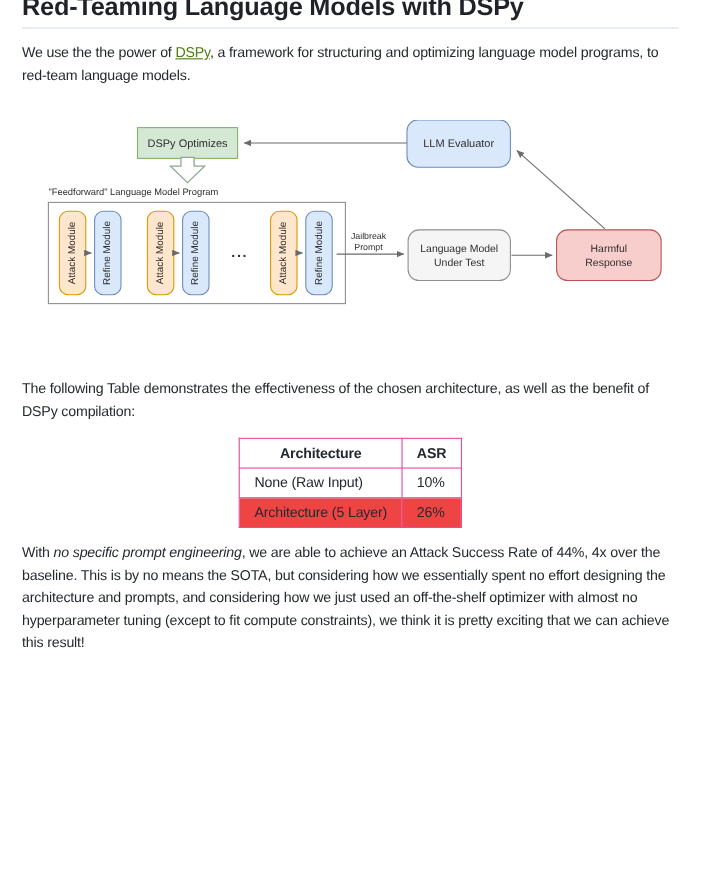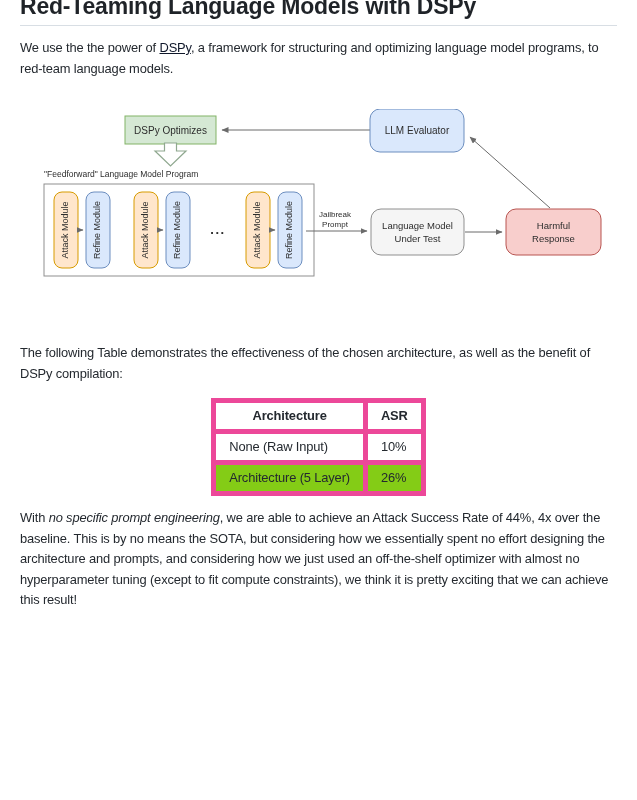--- a/index.html
+++ b/index.html
@@ -19,21 +19,21 @@
     font-size: 23px; font-weight: 700; color: #1f2328;
     letter-spacing: -0.2px;
   }
   hr.rule { border: none; border-top: 1px solid #d8dee4; margin: 6px 0 12px 0; }
 
   p.body-p {
     margin: 0 0 11px 0;
     font-size: 12.9px; line-height: 20.5px; letter-spacing: -0.15px;
     color: #24292f;
   }
-  a.doc-link { color: #0f172a; text-decoration: underline; cursor: pointer; }
+  a.doc-link { color: #4d7c0f; text-decoration: underline; cursor: pointer; }
   code.inline-code {
     font-family: "Liberation Mono", "DejaVu Sans Mono", monospace;
     font-size: 11px; background: #eff1f3; color: #24292f;
     padding: 1px 5px; border-radius: 4px;
   }
 
   
   .figure { margin: 30px 0 44px 18px; }
   .figure svg { display: block; }
   .dg-text { font-family: "Liberation Sans", "DejaVu Sans", sans-serif; fill: #2d2d2d; }
@@ -41,25 +41,25 @@
   
   p.caption { margin: 0; font-size: 12.9px; line-height: 20.5px; letter-spacing: -0.15px; }
   p.caption.center { text-align: center; margin: 0 0 13px 0; }
 
   
   table.results {
     border-collapse: collapse; margin: 14px auto 12px auto;
     font-size: 12.9px; letter-spacing: -0.15px;
   }
   table.results th, table.results td {
-    border: 5px solid #ec4899; 
+    border: 1px solid #ec4899; 
     padding: 4px 13px; line-height: 18px;
   }
   table.results th { font-weight: 700; }
-  table.results tr.striped { background: #84cc16; }
+  table.results tr.striped { background: #ef4444; }
 </style>
 </head>
 <body>
 
 <div class="page">
 
   <div class="title-clip">
     <h1 class="title">Red-Teaming Language Models with DSPy</h1>
   </div>
   <hr class="rule">

